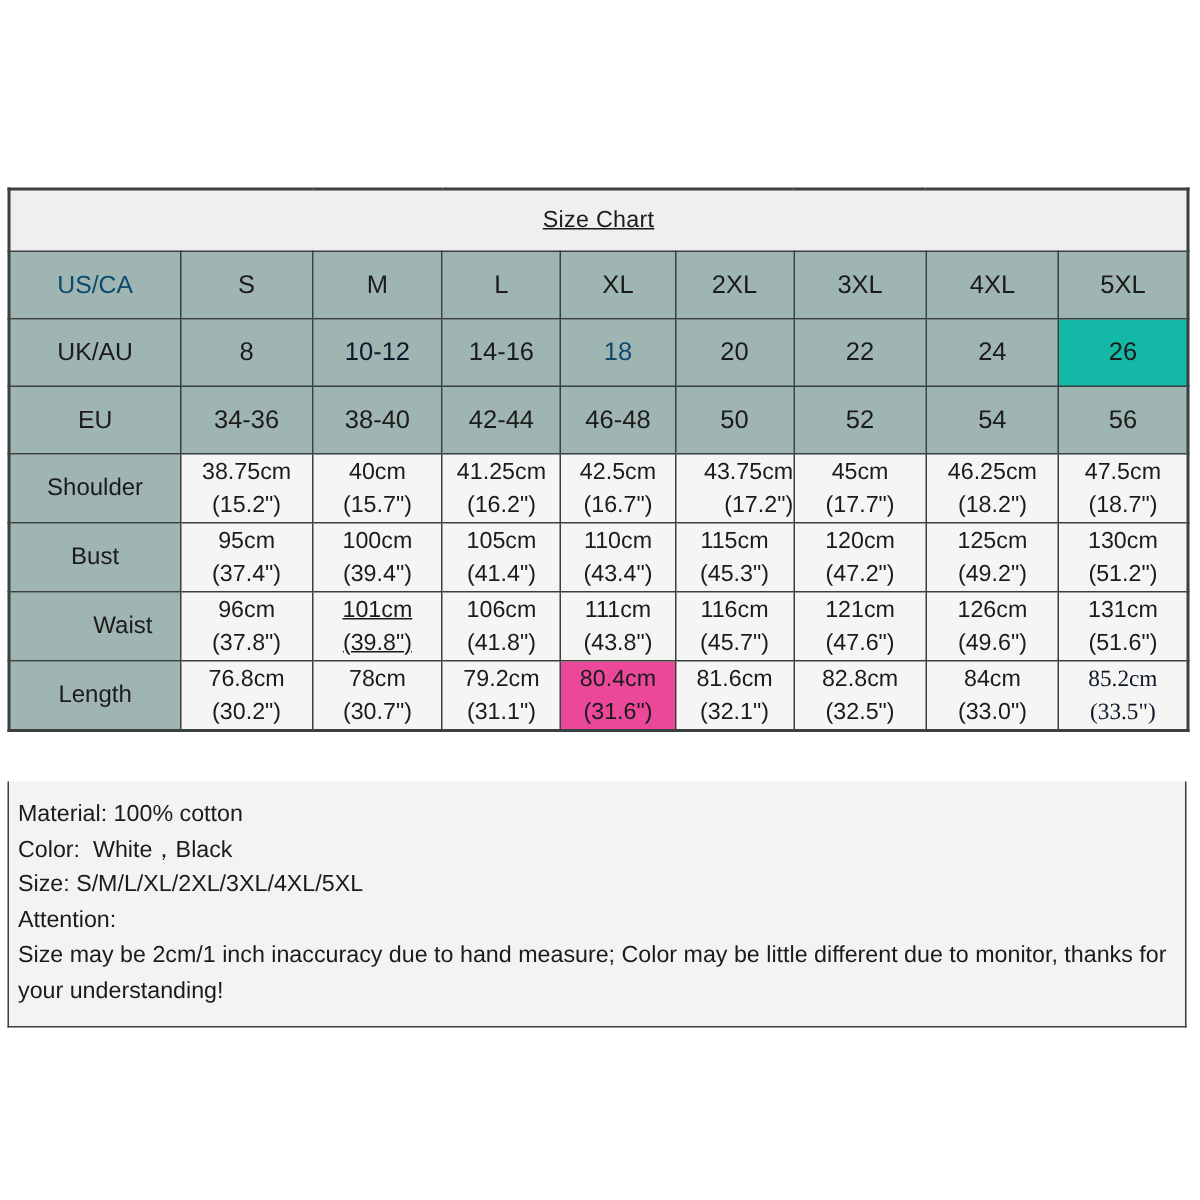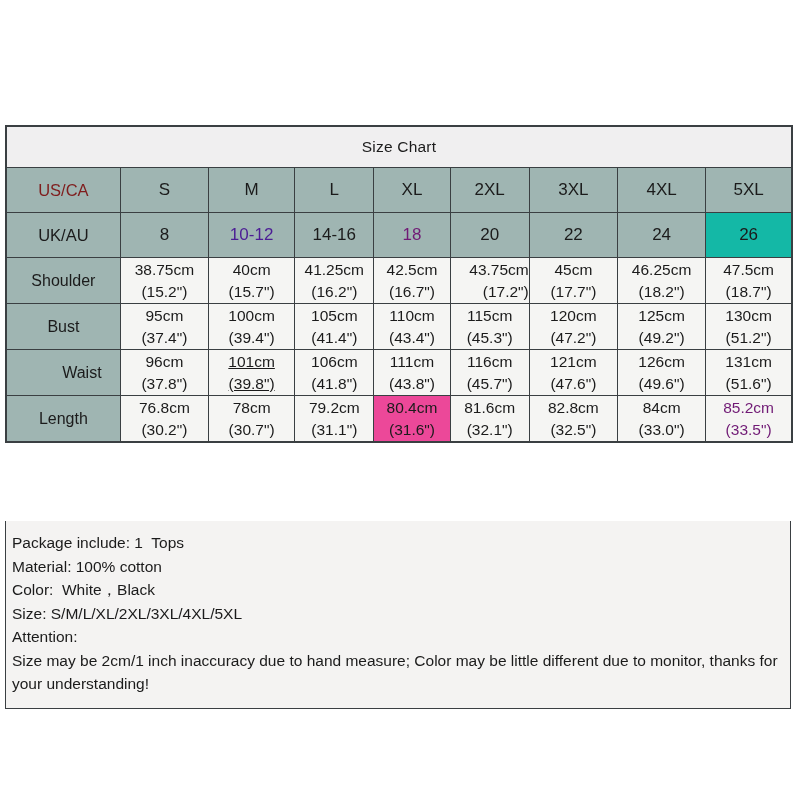--- a/index.html
+++ b/index.html
@@ -38,20 +38,21 @@
   }
 
   
   tr.title-row td {
     background: #f0eff0;
     height: 40px;
     font-size: 15.5px;
     letter-spacing: .2px;
     border-left: none;
     border-right: none;
+    text-decoration: underline;
   }
 
   
   tr.code-row td {
     background: #9fb5b2;
     height: 44px;
     font-size: 17px;
   }
   tr.code-row td.label-cell {
     font-size: 16.5px;
@@ -111,41 +112,52 @@
         <col style="width: 79px;">
         <col style="width: 88px;">
         <col style="width: 88px;">
         <col style="width: 86px;">
       </colgroup>
     <tbody>
       <tr class="title-row">
         <td colspan="9" style="background: rgb(240, 239, 240); border-color: rgb(58, 63, 66); color: rgb(27, 27, 27);">Size Chart</td>
       </tr>
     <tr class="code-row">
-          <td class="label-cell" style="background: rgb(159, 181, 178); border-color: rgb(58, 63, 66); color: #7f1d1d;">US/CA</td>
+          <td class="label-cell" style="background: rgb(159, 181, 178); border-color: rgb(58, 63, 66); color: #0c4a6e;">US/CA</td>
           <td style="background: rgb(159, 181, 178); border-color: rgb(58, 63, 66); color: rgb(27, 27, 27);">S</td>
           <td style="background: rgb(159, 181, 178); border-color: rgb(58, 63, 66); color: rgb(27, 27, 27);">M</td>
           <td style="background: rgb(159, 181, 178); border-color: rgb(58, 63, 66); color: rgb(27, 27, 27);">L</td>
           <td style="background: rgb(159, 181, 178); border-color: rgb(58, 63, 66); color: rgb(27, 27, 27);">XL</td>
           <td style="background: rgb(159, 181, 178); border-color: rgb(58, 63, 66); color: rgb(27, 27, 27);">2XL</td>
           <td style="background: rgb(159, 181, 178); border-color: rgb(58, 63, 66); color: rgb(27, 27, 27);">3XL</td>
           <td style="background: rgb(159, 181, 178); border-color: rgb(58, 63, 66); color: rgb(27, 27, 27);">4XL</td>
           <td style="background: rgb(159, 181, 178); border-color: rgb(58, 63, 66); color: rgb(27, 27, 27);">5XL</td>
         </tr>
         <tr class="code-row">
           <td class="label-cell" style="background: rgb(159, 181, 178); border-color: rgb(58, 63, 66); color: rgb(27, 27, 27);">UK/AU</td>
           <td style="background: rgb(159, 181, 178); border-color: rgb(58, 63, 66); color: rgb(27, 27, 27);">8</td>
-          <td style="background: rgb(159, 181, 178); border-color: rgb(58, 63, 66); color: #4c1d95; text-align: center;">10-12</td>
+          <td style="background: rgb(159, 181, 178); border-color: rgb(58, 63, 66); color: #0f172a; text-align: center;">10-12</td>
           <td style="background: rgb(159, 181, 178); border-color: rgb(58, 63, 66); color: rgb(27, 27, 27);">14-16</td>
-          <td style="background: rgb(159, 181, 178); border-color: rgb(58, 63, 66); color: #701a75;">18</td>
+          <td style="background: rgb(159, 181, 178); border-color: rgb(58, 63, 66); color: #0c4a6e;">18</td>
           <td style="background: rgb(159, 181, 178); border-color: rgb(58, 63, 66); color: rgb(27, 27, 27);">20</td>
           <td style="background: rgb(159, 181, 178); border-color: rgb(58, 63, 66); color: rgb(27, 27, 27);">22</td>
           <td style="background: rgb(159, 181, 178); border-color: rgb(58, 63, 66); color: rgb(27, 27, 27);">24</td>
           <td style="background: #14b8a6; border-color: rgb(58, 63, 66); color: rgb(27, 27, 27);">26</td>
         </tr>
+        <tr class="code-row">
+          <td class="label-cell" style="background: rgb(159, 181, 178); border-color: rgb(58, 63, 66); color: rgb(27, 27, 27);">EU</td>
+          <td style="background: rgb(159, 181, 178); border-color: rgb(58, 63, 66); color: rgb(27, 27, 27);">34-36</td>
+          <td style="background: rgb(159, 181, 178); border-color: rgb(58, 63, 66); color: rgb(27, 27, 27);">38-40</td>
+          <td style="background: rgb(159, 181, 178); border-color: rgb(58, 63, 66); color: rgb(27, 27, 27);">42-44</td>
+          <td style="background: rgb(159, 181, 178); border-color: rgb(58, 63, 66); color: rgb(27, 27, 27);">46-48</td>
+          <td style="background: rgb(159, 181, 178); border-color: rgb(58, 63, 66); color: rgb(27, 27, 27);">50</td>
+          <td style="background: rgb(159, 181, 178); border-color: rgb(58, 63, 66); color: rgb(27, 27, 27);">52</td>
+          <td style="background: rgb(159, 181, 178); border-color: rgb(58, 63, 66); color: rgb(27, 27, 27);">54</td>
+          <td style="background: rgb(159, 181, 178); border-color: rgb(58, 63, 66); color: rgb(27, 27, 27);">56</td>
+        </tr>
         <tr class="meas-row">
           <td class="label-cell" style="background: rgb(159, 181, 178); border-color: rgb(58, 63, 66); color: rgb(27, 27, 27);">Shoulder</td>
           <td class="val-cell" style="background: rgb(245, 245, 243); border-color: rgb(58, 63, 66); color: rgb(27, 27, 27);">
             <span class="cm">38.75cm</span>
             <span class="inch">(15.2")</span>
           </td>
           <td class="val-cell" style="background: rgb(245, 245, 243); border-color: rgb(58, 63, 66); color: rgb(27, 27, 27);">
             <span class="cm">40cm</span>
             <span class="inch">(15.7")</span>
           </td>
@@ -267,29 +279,28 @@
             <span class="inch">(32.1")</span>
           </td>
           <td class="val-cell" style="background: rgb(245, 245, 243); border-color: rgb(58, 63, 66); color: rgb(27, 27, 27);">
             <span class="cm">82.8cm</span>
             <span class="inch">(32.5")</span>
           </td>
           <td class="val-cell" style="background: rgb(245, 245, 243); border-color: rgb(58, 63, 66); color: rgb(27, 27, 27);">
             <span class="cm">84cm</span>
             <span class="inch">(33.0")</span>
           </td>
-          <td class="val-cell" style="background: rgb(245, 245, 243); border-color: rgb(58, 63, 66); color: #701a75;">
+          <td class="val-cell" style="background: rgb(245, 245, 243); border-color: rgb(58, 63, 66); color: #0f172a; font-family: Liberation Serif, serif;">
             <span class="cm">85.2cm</span>
             <span class="inch">(33.5")</span>
           </td>
         </tr>
       </tbody>
   </table>
 </div>
 
 <div id="footer-note" style="background: rgb(244, 243, 242); border-color: rgb(58, 63, 66); color: rgb(27, 27, 27);">
-  <div class="note-line">Package include: 1  Tops</div>
   <div class="note-line">Material: 100% cotton</div>
   <div class="note-line">Color:  White，Black</div>
   <div class="note-line">Size: S/M/L/XL/2XL/3XL/4XL/5XL</div>
   <div class="note-line">Attention:</div>
   <div class="note-line wrap">Size may be 2cm/1 inch inaccuracy due to hand measure; Color may be little different due to monitor, thanks for your understanding!</div>
 </div>
 
 </body></html>

